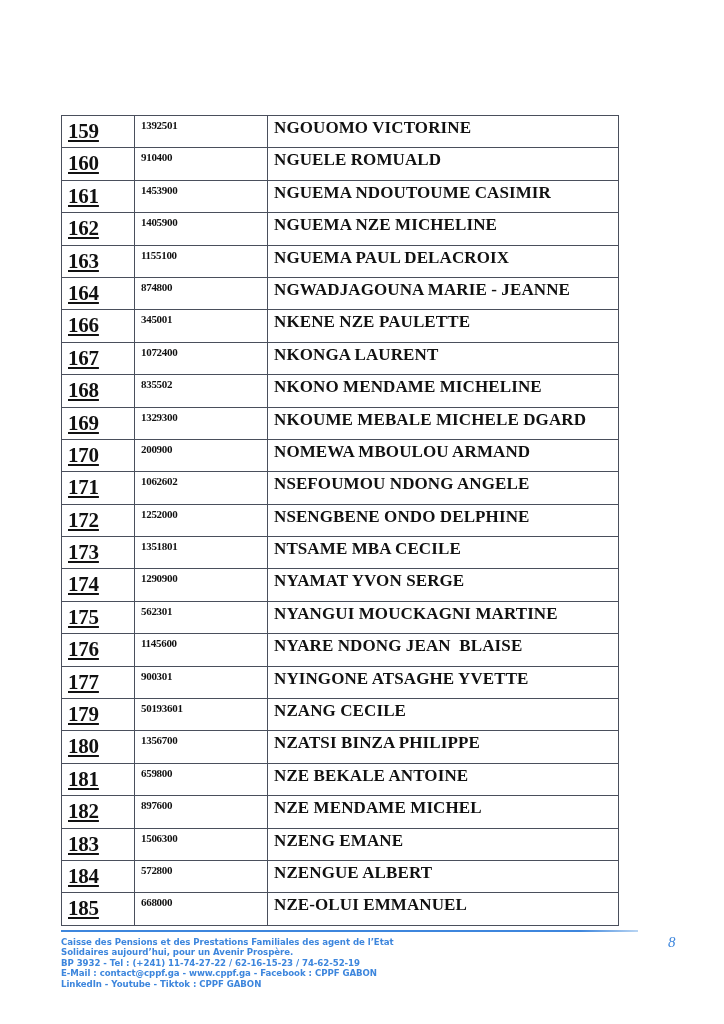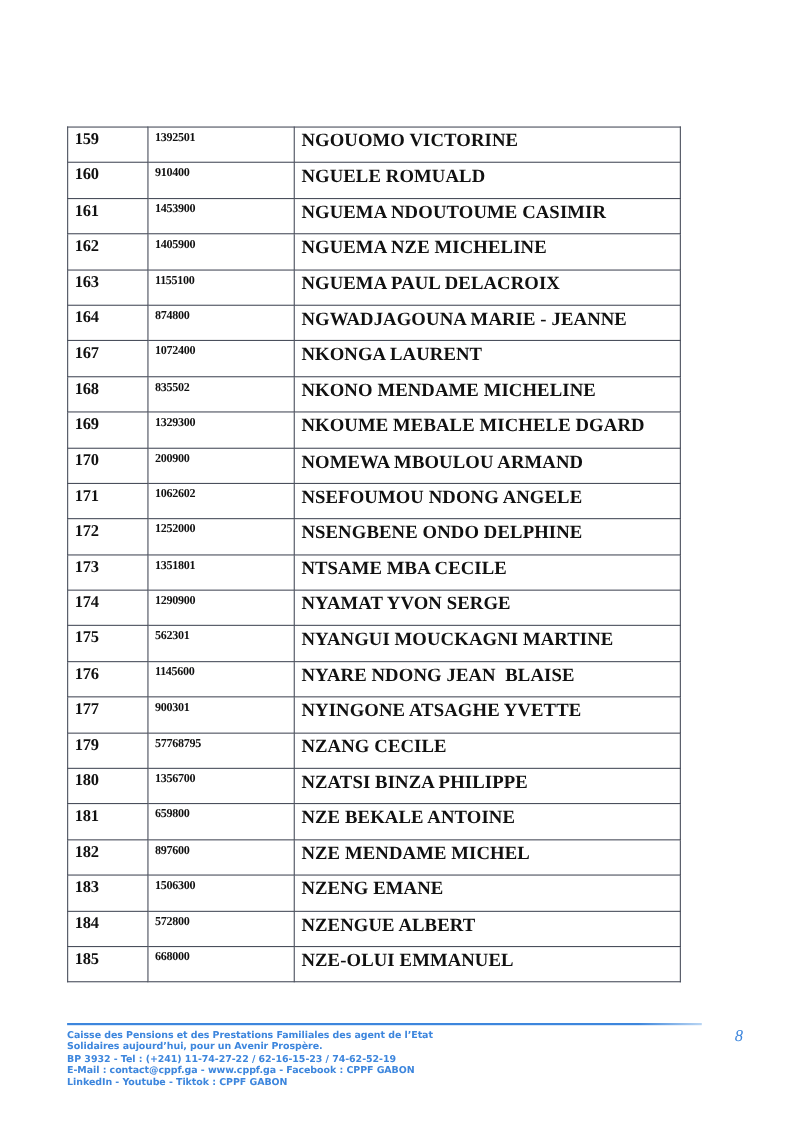--- a/index.html
+++ b/index.html
@@ -33,23 +33,24 @@
       border: 1.3px solid #4a4f5c;
       height: 28.4px;
       padding: 0 0 0 6px;
       vertical-align: top;
       color: #111111;
       font-weight: bold;
       white-space: pre;
       overflow: hidden;
     }
     table.roster td.c-num {
-      font-size: 15px;
+      font-size: 21px;
       padding-top: 3px;
       letter-spacing: -0.2px;
+      text-decoration: underline;
     }
     table.roster td.c-id {
       font-size: 11px;
       padding-top: 3px;
       letter-spacing: -0.3px;
     }
     table.roster td.c-name {
       font-size: 17px;
       padding-top: 2px;
       letter-spacing: 0.1px;
@@ -125,20 +126,25 @@
           <td class="c-num">163</td>
           <td class="c-id">1155100</td>
           <td class="c-name">NGUEMA PAUL DELACROIX</td>
         </tr>
         <tr>
           <td class="c-num">164</td>
           <td class="c-id">874800</td>
           <td class="c-name">NGWADJAGOUNA MARIE - JEANNE</td>
         </tr>
         <tr>
+          <td class="c-num">166</td>
+          <td class="c-id">345001</td>
+          <td class="c-name">NKENE NZE PAULETTE</td>
+        </tr>
+        <tr>
           <td class="c-num">167</td>
           <td class="c-id">1072400</td>
           <td class="c-name">NKONGA LAURENT</td>
         </tr>
         <tr>
           <td class="c-num">168</td>
           <td class="c-id">835502</td>
           <td class="c-name">NKONO MENDAME MICHELINE</td>
         </tr>
         <tr>
@@ -181,21 +187,21 @@
           <td class="c-id">1145600</td>
           <td class="c-name">NYARE NDONG JEAN  BLAISE</td>
         </tr>
         <tr>
           <td class="c-num">177</td>
           <td class="c-id">900301</td>
           <td class="c-name">NYINGONE ATSAGHE YVETTE</td>
         </tr>
         <tr>
           <td class="c-num">179</td>
-          <td class="c-id">57768795</td>
+          <td class="c-id">50193601</td>
           <td class="c-name">NZANG CECILE</td>
         </tr>
         <tr>
           <td class="c-num">180</td>
           <td class="c-id">1356700</td>
           <td class="c-name">NZATSI BINZA PHILIPPE</td>
         </tr>
         <tr>
           <td class="c-num">181</td>
           <td class="c-id">659800</td>

